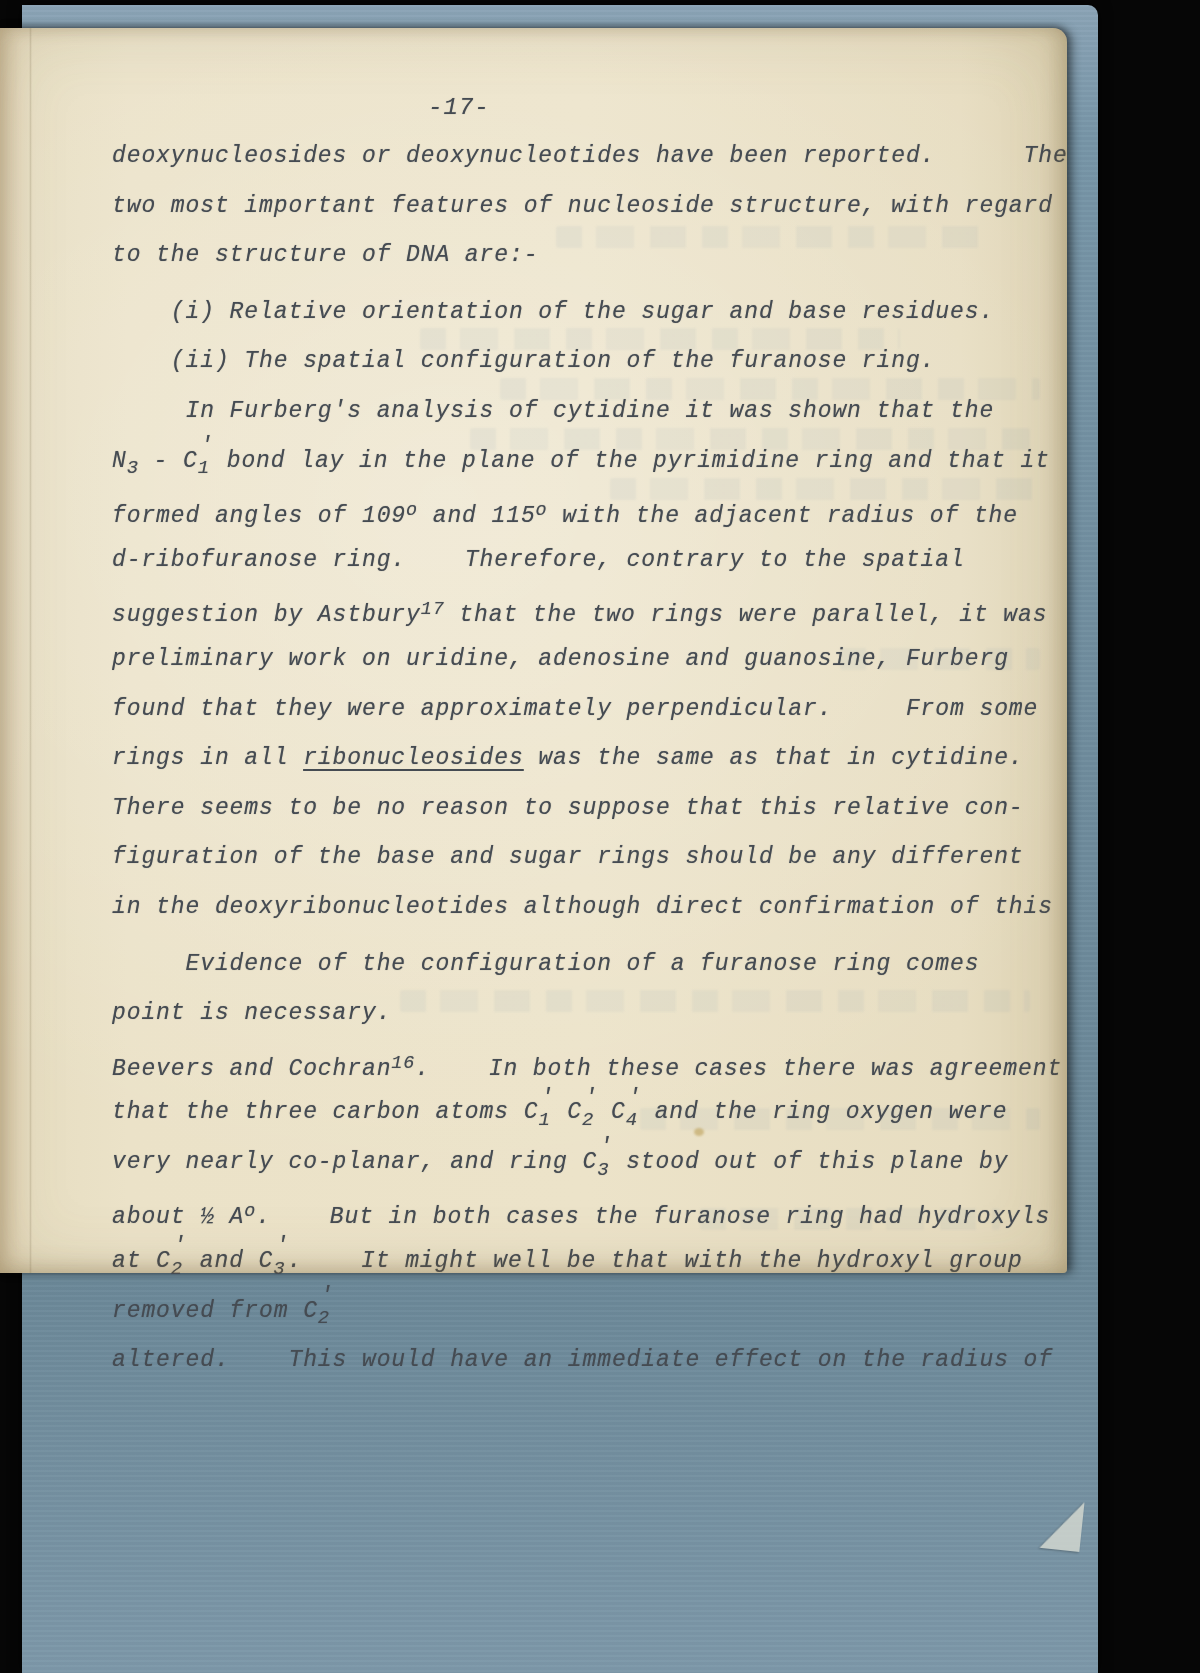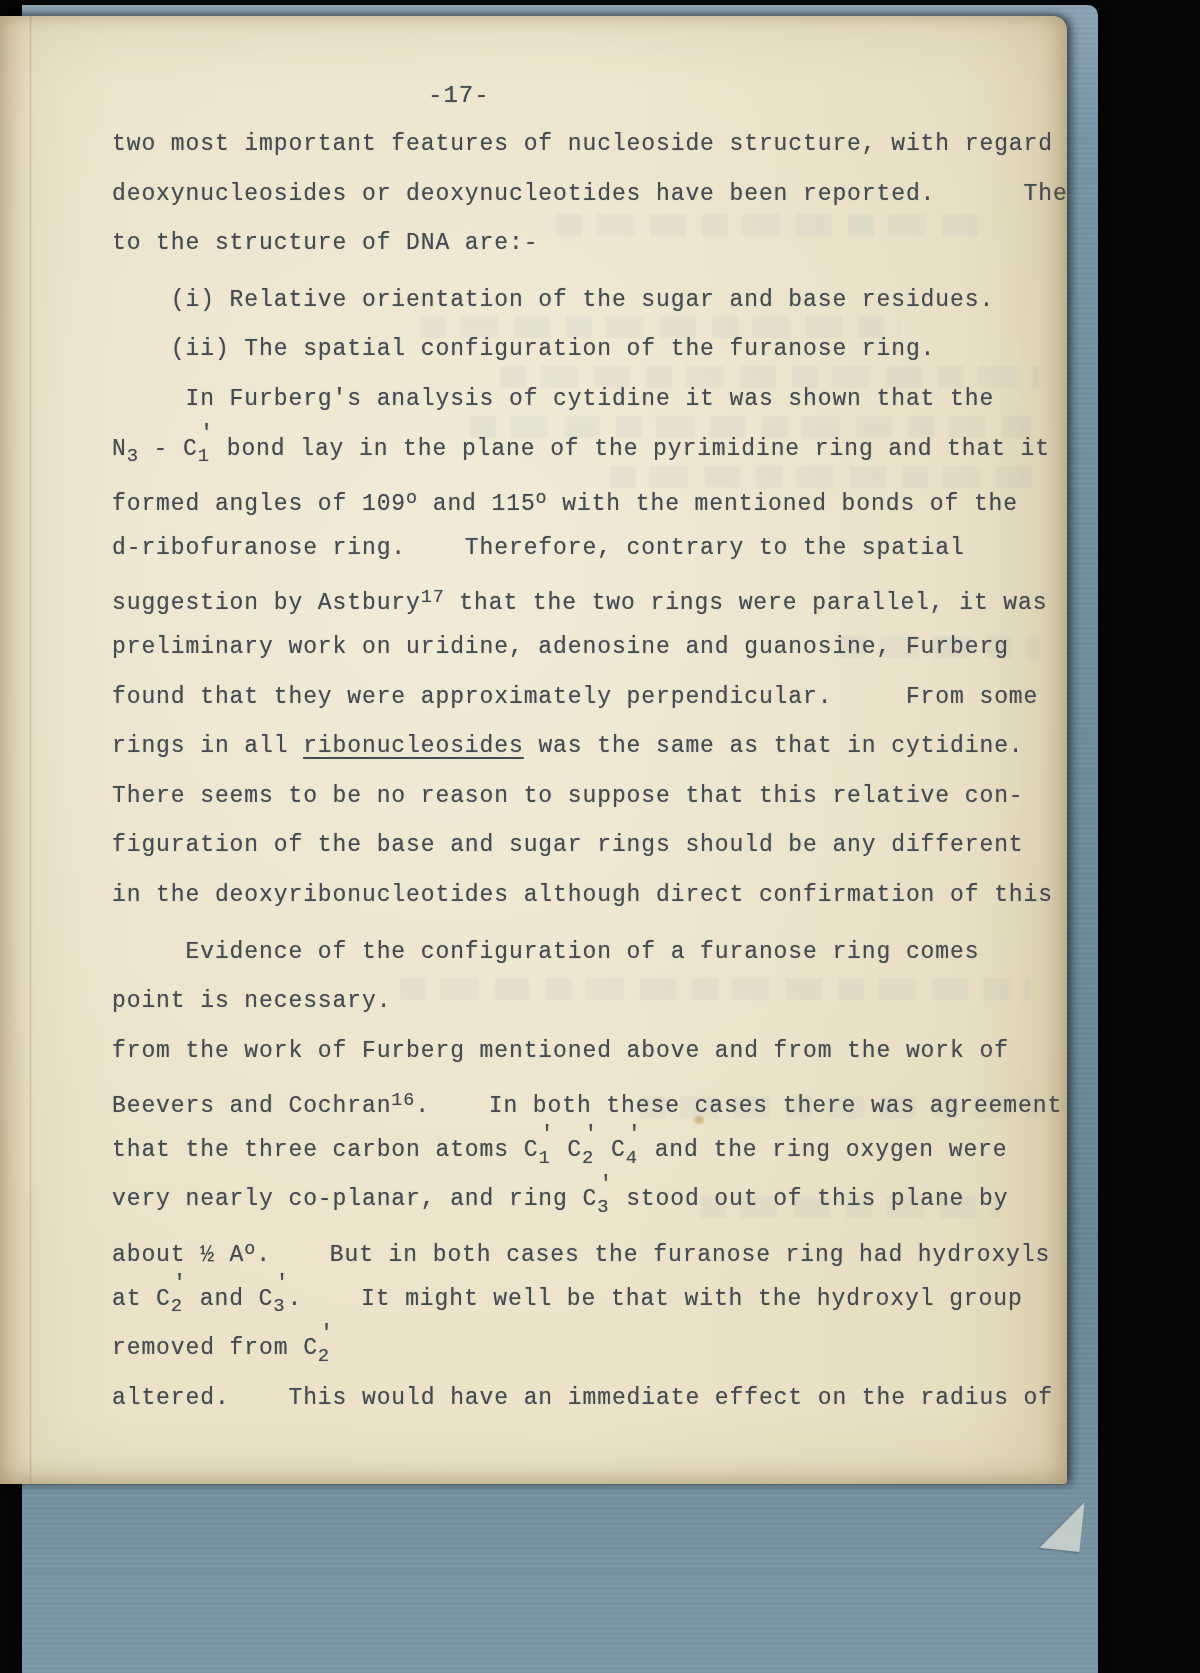--- a/index.html
+++ b/index.html
@@ -16,28 +16,29 @@
     border-top-right-radius:10px;
     box-shadow:0 0 14px rgba(0,0,0,.6);
   }
   .cover::after{ 
     content:"";position:absolute;inset:0;border-top-right-radius:10px;
     background:repeating-linear-gradient(180deg,rgba(255,255,255,.05) 0 2px,rgba(0,0,0,.04) 2px 5px);
     opacity:.5;
   }
   
   .page{
-    position:absolute;left:0;top:16px;width:1067px;height:1468px;
+    position:absolute;left:0;top:28px;width:1067px;height:1245px;
     background:
       radial-gradient(120% 90% at 42% 38%, rgba(255,255,255,.28), rgba(255,255,255,0) 62%),
       linear-gradient(90deg,#decfb0 0px,#e7dec2 34px,#ebe2c8 12%,#ece3c9 55%,#e7ddc1 90%,#ddd2b2 100%),
       #e9e0c4;
     border-top-right-radius:14px;
     border-bottom-right-radius:4px;
     box-shadow:5px 0 10px rgba(0,0,0,.45), 0 -2px 6px rgba(0,0,0,.3);
+    font-style:italic;
   }
   .page::after{
     content:"";position:absolute;inset:0;pointer-events:none;
     border-radius:inherit;
     box-shadow:inset 0 0 70px rgba(120,100,60,.16),
                inset -10px 0 18px rgba(120,100,60,.20),
                inset 8px 0 14px rgba(120,100,60,.15),
                inset 0 -10px 20px rgba(120,100,60,.14);
   }
   .crease{
@@ -100,39 +101,38 @@
     <div class="ghost" style="left:470px;top:400px;width:560px;"></div>
     <div class="ghost" style="left:610px;top:450px;width:430px;"></div>
     <div class="ghost" style="left:840px;top:620px;width:200px;"></div>
     <div class="ghost" style="left:400px;top:962px;width:630px;"></div>
     <div class="ghost" style="left:640px;top:1080px;width:400px;"></div>
     <div class="ghost" style="left:700px;top:1180px;width:300px;"></div>
 
     <div class="page-number">-17-</div>
 
     <div class="text">
+        <div class="line"><span>deoxynucleosides or deoxynucleotides have been reported.      The</span></div>
         <div class="line"><span>two most important features of nucleoside structure, with regard</span></div>
-        <div class="line"><span>deoxynucleosides or deoxynucleotides have been reported.      The</span></div>
         <div class="line"><span>to the structure of DNA are:-</span></div>
         <div class="line para"><span>    (i) Relative orientation of the sugar and base residues.</span></div>
         <div class="line"><span>    (ii) The spatial configuration of the furanose ring.</span></div>
         <div class="line"><span>     In Furberg's analysis of cytidine it was shown that the</span></div>
         <div class="line"><span>N</span><span class="sb">3</span><span> - C</span><span class="psub"><span class="p">'</span><span class="d">1</span></span><span> bond lay in the plane of the pyrimidine ring and that it</span></div>
-        <div class="line"><span>formed angles of 109</span><span class="sp">o</span><span> and 115</span><span class="sp">o</span><span> with the mentioned bonds of the</span></div>
+        <div class="line"><span>formed angles of 109</span><span class="sp">o</span><span> and 115</span><span class="sp">o</span><span> with the adjacent radius of the</span></div>
         <div class="line"><span>d-ribofuranose ring.    Therefore, contrary to the spatial</span></div>
         <div class="line"><span>suggestion by Astbury</span><span class="sp">17</span><span> that the two rings were parallel, it was</span></div>
         <div class="line"><span>preliminary work on uridine, adenosine and guanosine, Furberg</span></div>
         <div class="line"><span>found that they were approximately perpendicular.     From some</span></div>
         <div class="line"><span>rings in all </span><span class="u">ribonucleosides</span><span> was the same as that in cytidine.</span></div>
         <div class="line"><span>There seems to be no reason to suppose that this relative con-</span></div>
         <div class="line"><span>figuration of the base and sugar rings should be any different</span></div>
         <div class="line"><span>in the deoxyribonucleotides although direct confirmation of this</span></div>
         <div class="line para"><span>     Evidence of the configuration of a furanose ring comes</span></div>
         <div class="line"><span>point is necessary.</span></div>
-        <div class="line"><span>from the work of Furberg mentioned above and from the work of</span></div>
         <div class="line"><span>Beevers and Cochran</span><span class="sp">16</span><span>.    In both these cases there was agreement</span></div>
         <div class="line"><span>that the three carbon atoms C</span><span class="psub"><span class="p">'</span><span class="d">1</span></span><span> C</span><span class="psub"><span class="p">'</span><span class="d">2</span></span><span> C</span><span class="psub"><span class="p">'</span><span class="d">4</span></span><span> and the ring oxygen were</span></div>
         <div class="line"><span>very nearly co-planar, and ring C</span><span class="psub"><span class="p">'</span><span class="d">3</span></span><span> stood out of this plane by</span></div>
         <div class="line"><span>about ½ A</span><span class="sp">o</span><span>.    But in both cases the furanose ring had hydroxyls</span></div>
         <div class="line"><span>at C</span><span class="psub"><span class="p">'</span><span class="d">2</span></span><span> and C</span><span class="psub"><span class="p">'</span><span class="d">3</span></span><span>.    It might well be that with the hydroxyl group</span></div>
         <div class="line"><span>removed from C</span><span class="psub"><span class="p">'</span><span class="d">2</span></span></div>
         <div class="line"><span>altered.    This would have an immediate effect on the radius of</span></div>
       </div>
 
     <div class="speck"></div>

